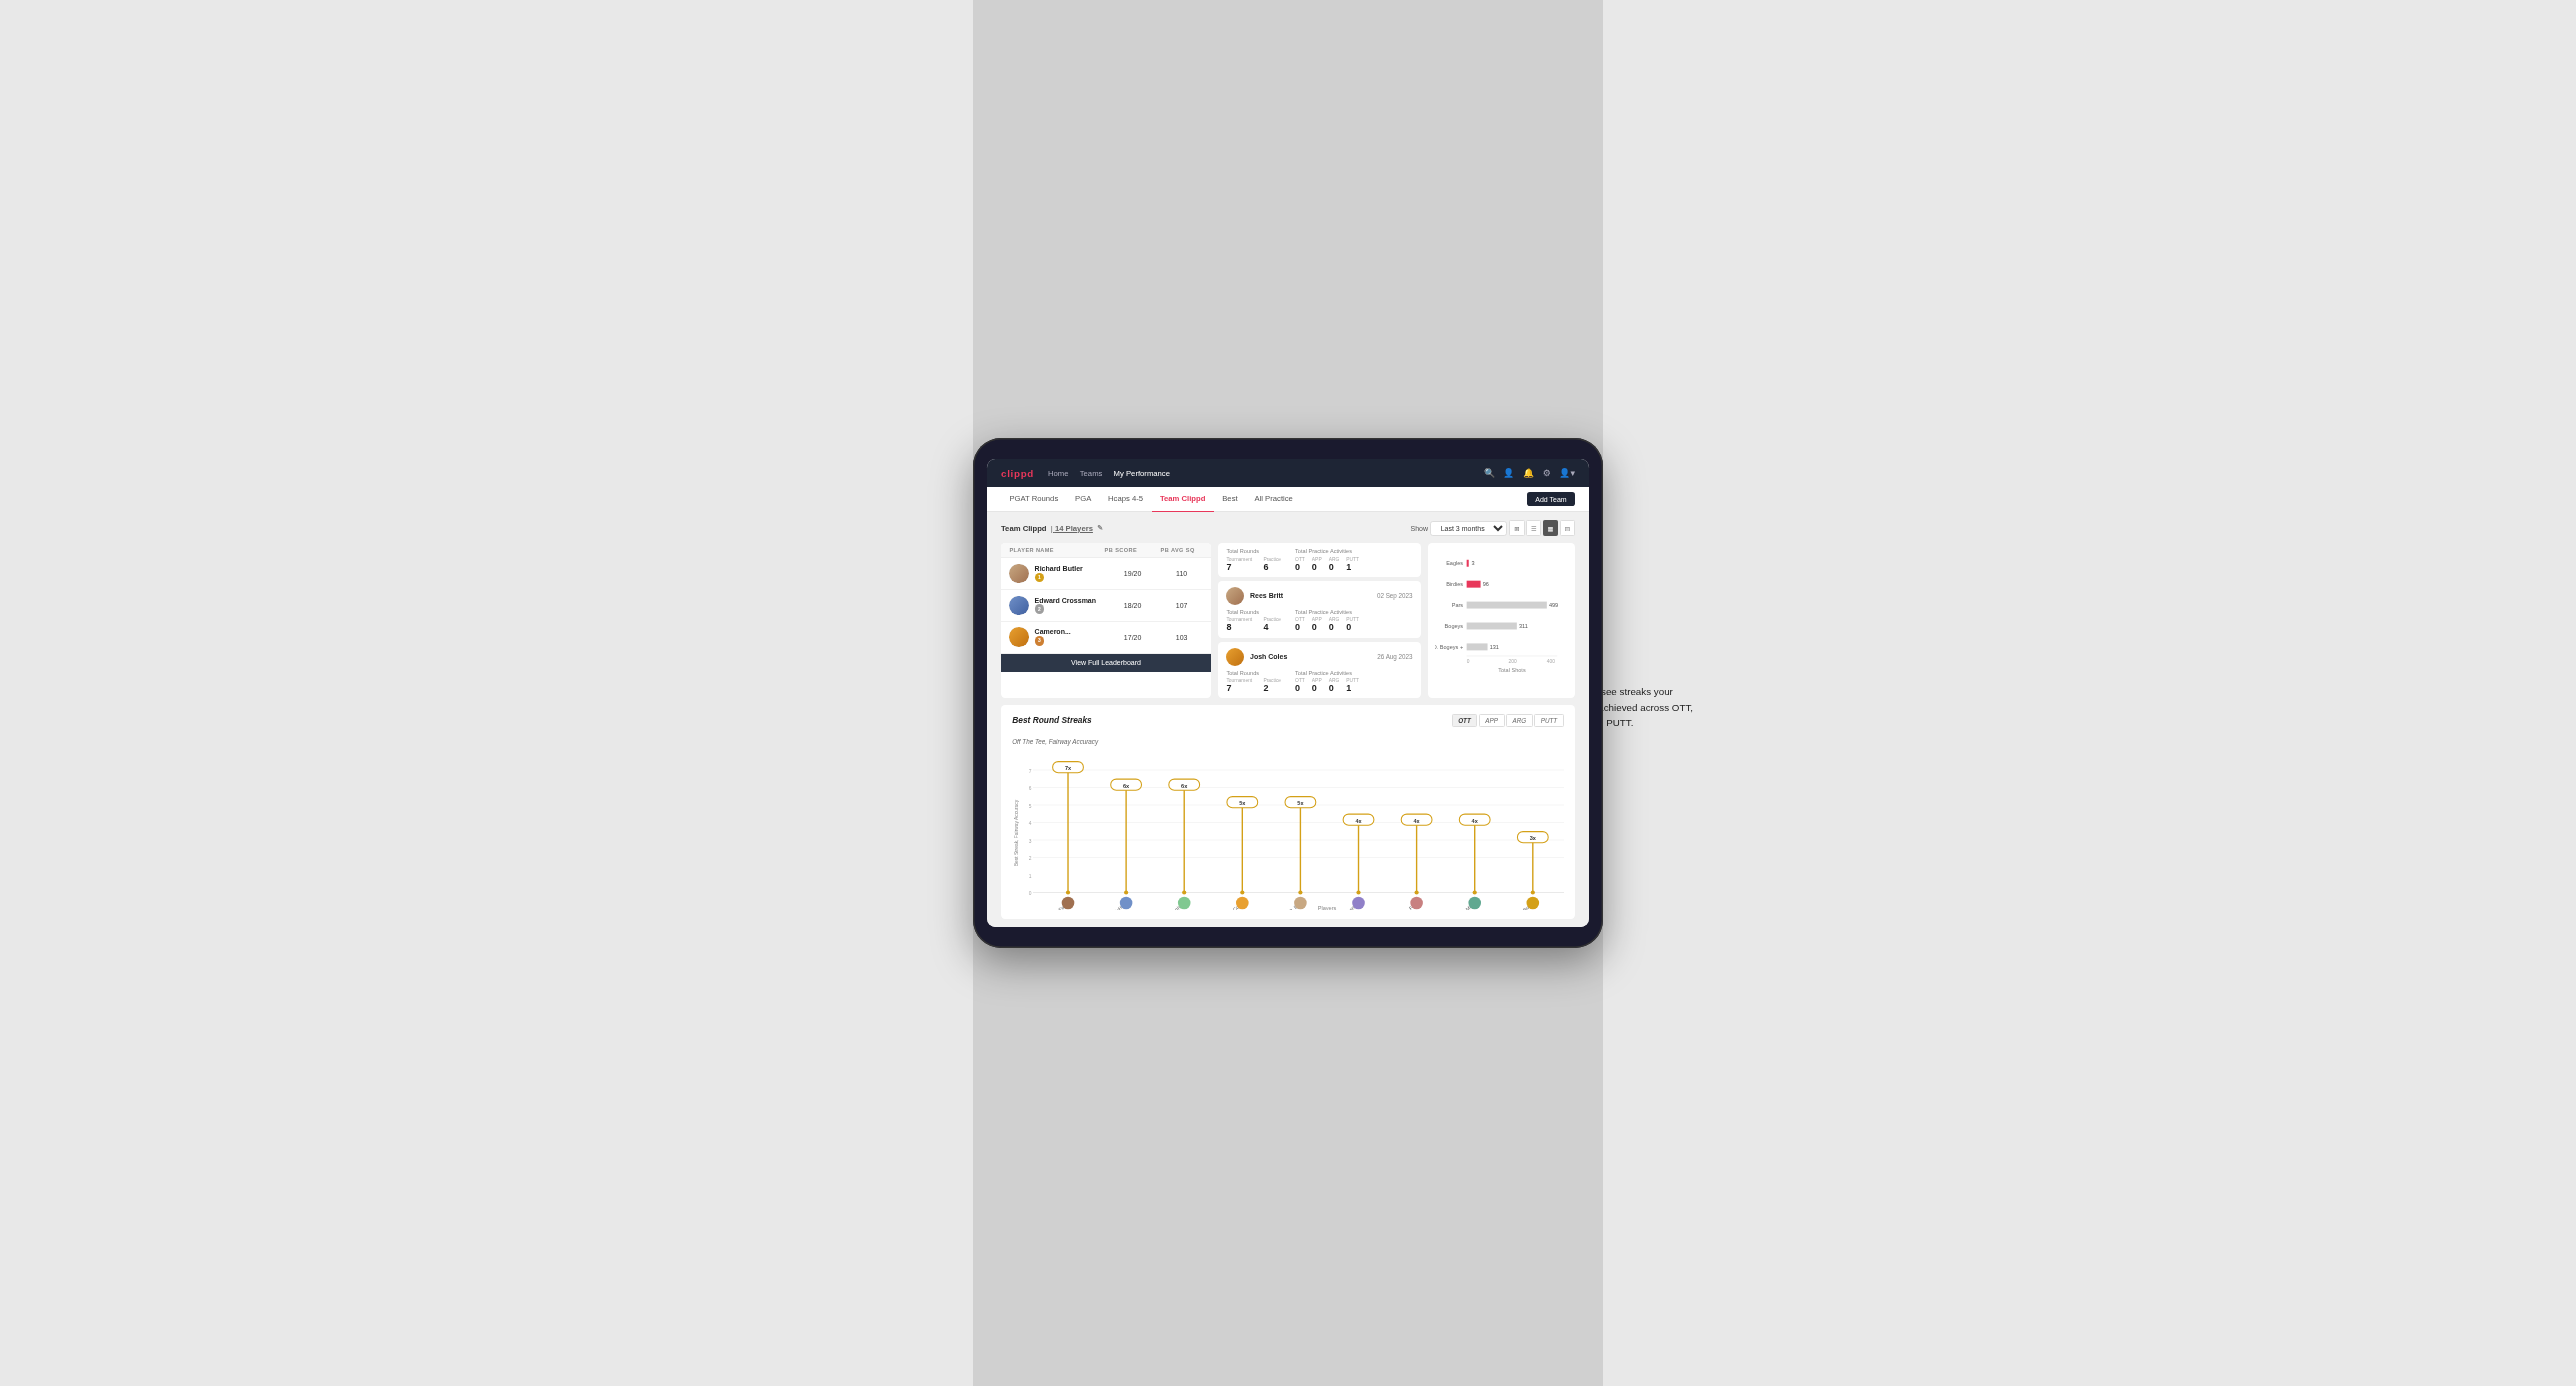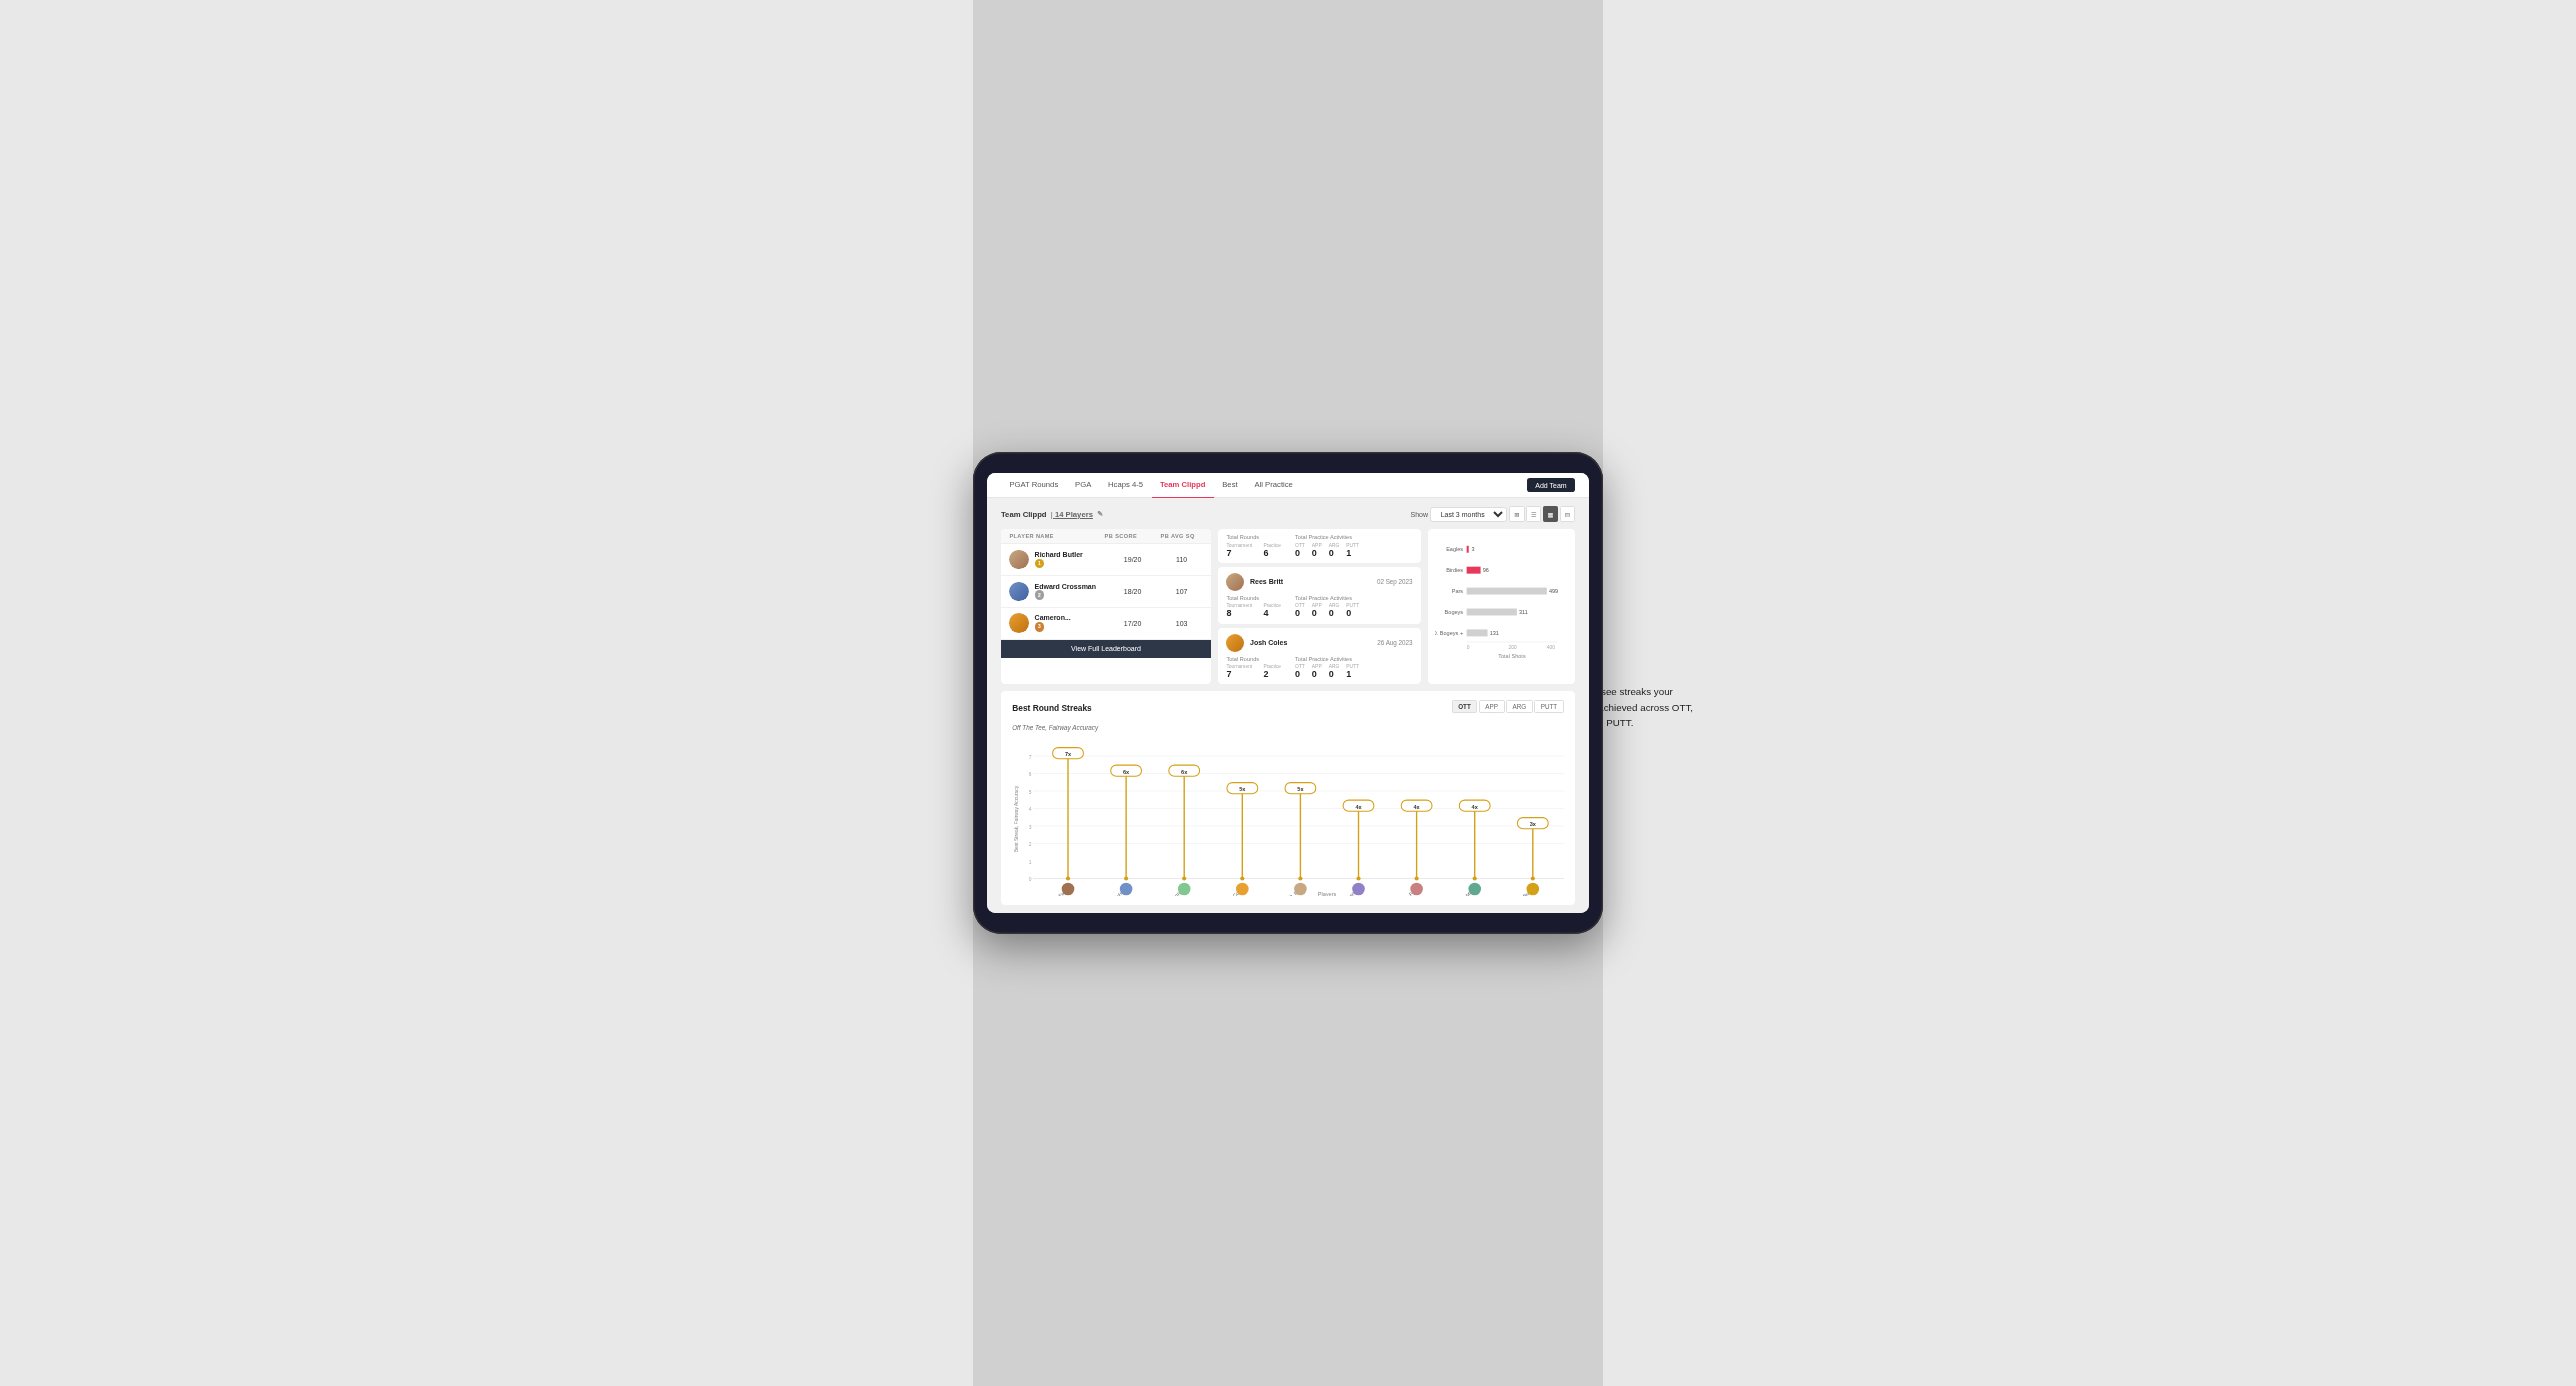--- a/index.html
+++ b/index.html
@@ -289,23 +289,24 @@
 
     
     .bottom-section {
       background: #fff;
       border-radius: 4.2px;
       padding: 8.4px 11.2px;
       margin-top: 1.4px;
     }
     .bottom-header {
       display: flex;
-      align-items: flex-end;
+      align-items: center;
       justify-content: space-between;
       margin-bottom: 11px;
+      font-style: italic;
     }
     .bottom-title {
       font-size: 8.4px;
       font-weight: 700;
       color: #222;
     }
     .stat-toggle {
       display: flex;
       gap: 1.4px;
     }
@@ -337,20 +338,35 @@
 
   <svg style="position:absolute; top:0; left:0; width:100%; height:100%; pointer-events:none; overflow:visible;" viewBox="0 0 900 1980" width="630" height="1386">
 
     <line x1="63%" y1="52%" x2="58%" y2="57%" stroke="#e8375a" stroke-width="1.5"></line>
     <line x1="63%" y1="52%" x2="67%" y2="57%" stroke="#e8375a" stroke-width="1.5"></line>
   </svg>
 
   <div class="tablet-frame">
     <div class="tablet-screen">
 
+      <div class="nav-bar">
+        <div class="nav-logo">clippd</div>
+        <div class="nav-links">
+          <div class="nav-link">Home</div>
+          <div class="nav-link">Teams</div>
+          <div class="nav-link active">My Performance</div>
+        </div>
+        <div class="nav-icons">
+          <span>🔍</span>
+          <span>👤</span>
+          <span>🔔</span>
+          <span>⚙</span>
+          <span>👤▾</span>
+        </div>
+      </div>
 
       <div class="sub-nav">
         <div class="sub-nav-link">PGAT Rounds</div>
         <div class="sub-nav-link">PGA</div>
         <div class="sub-nav-link">Hcaps 4-5</div>
         <div class="sub-nav-link active">Team Clippd</div>
         <div class="sub-nav-link">Best</div>
         <div class="sub-nav-link">All Practice</div>
         <div class="sub-nav-spacer"></div>
         <div class="add-team-btn">Add Team</div>

